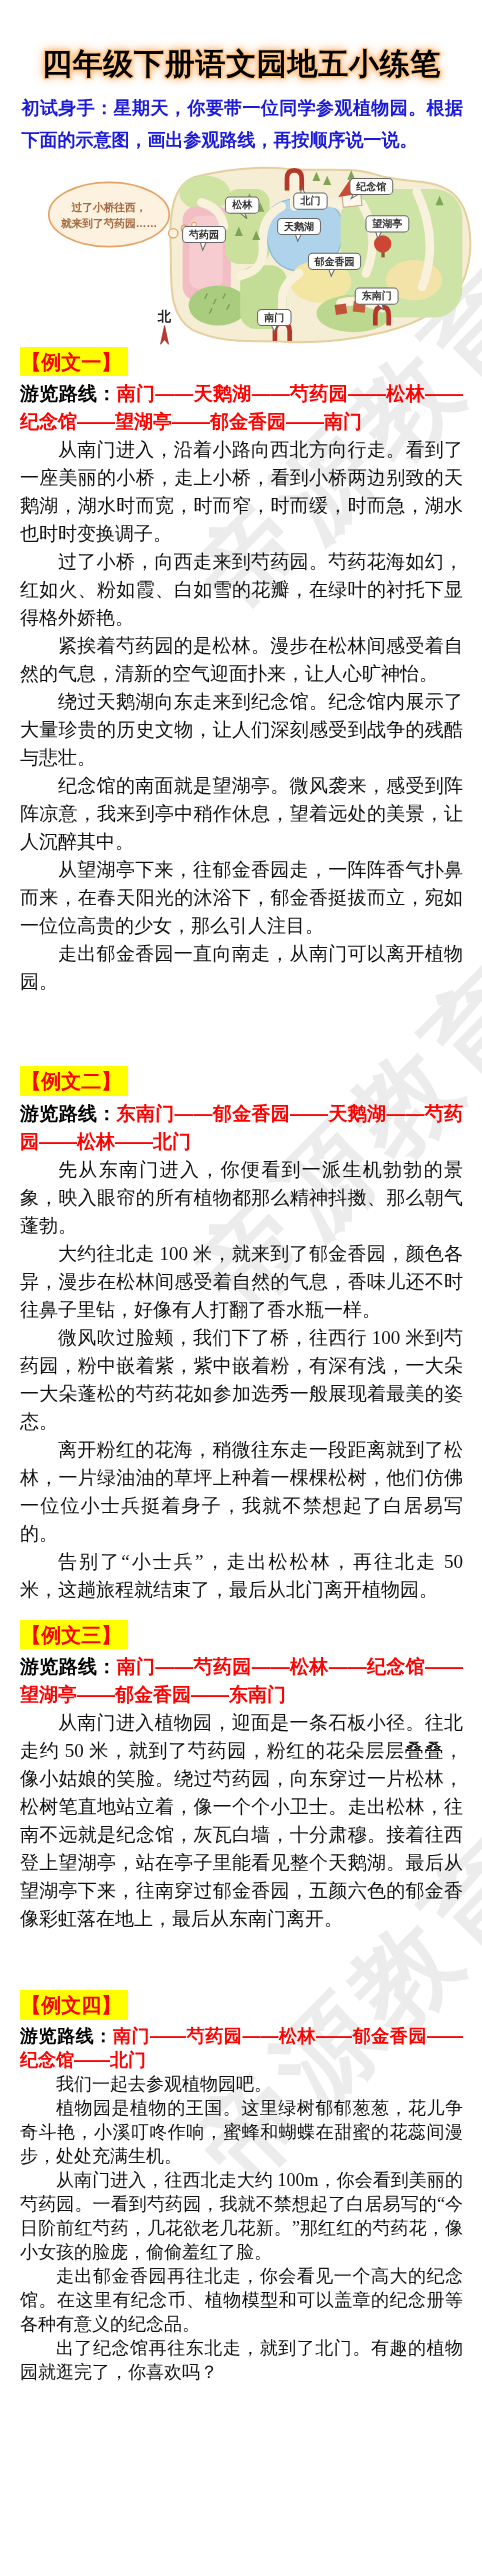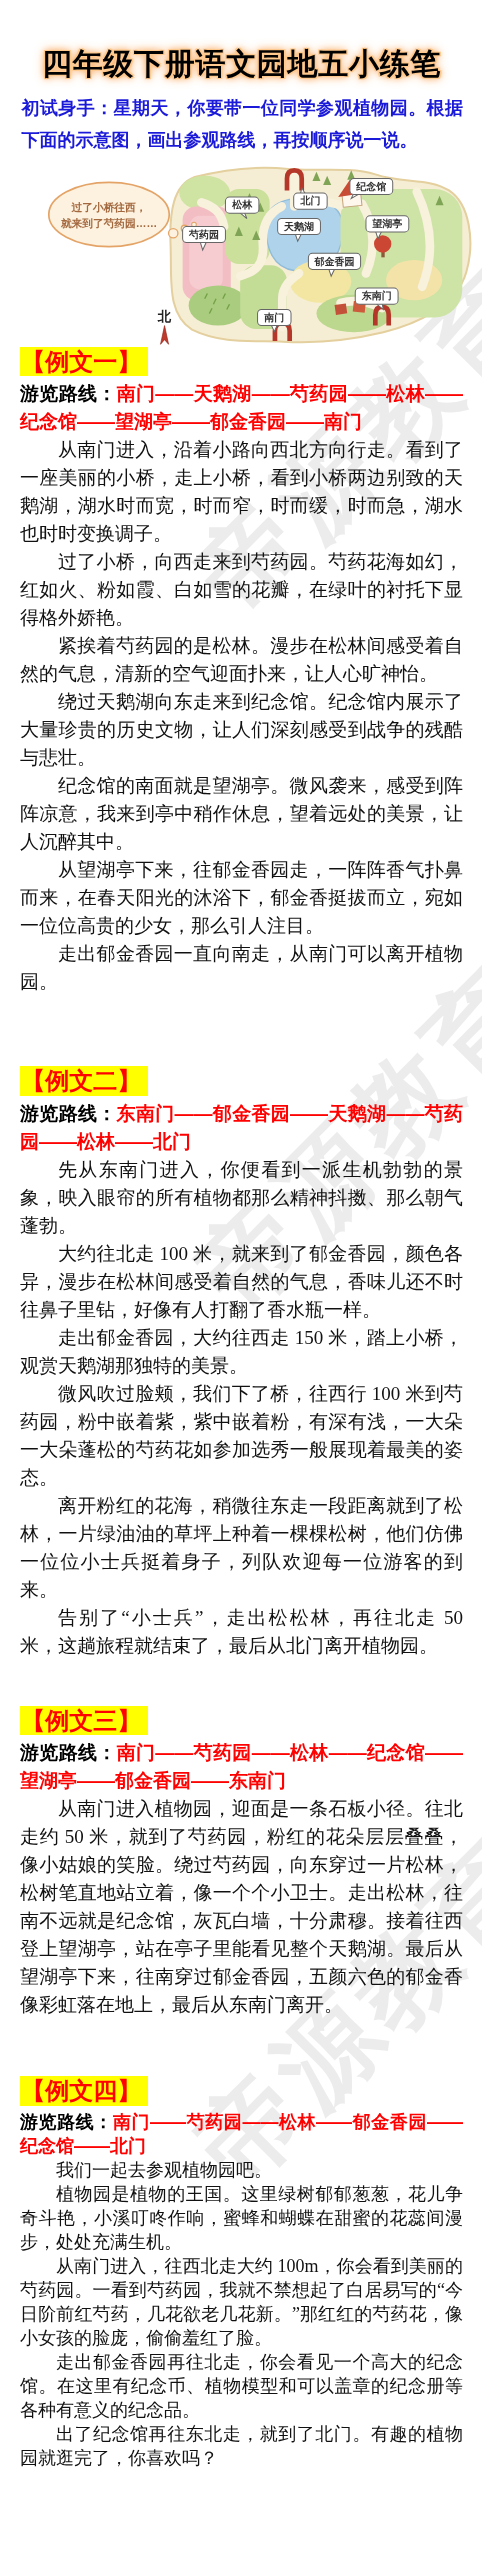--- a/index.html
+++ b/index.html
@@ -29,25 +29,25 @@
     text-align:justify;
   }
   
   .map-wrap{position:relative;margin-top:9.4px;height:182px;}
   .map-wrap svg{display:block;}
   .map-label-rect{fill:#ffffff;stroke:#666666;stroke-width:1.5;}
   .map-label-text{font-size:15px;font-weight:bold;fill:#333;font-family:"Liberation Sans",sans-serif;}
   
   .essay{margin:0 20px;}
   .essay-2{margin-top:70px;}
-  .essay-3{margin-top:46px;}
+  .essay-3{margin-top:16px;}
   .essay-4{margin-top:57px;}
   .essay-header{
     display:inline-block;background:#ffff00;color:#fe0101;
-    font-size:24px;line-height:24px;font-weight:bold;padding:2.7px 6.7px 2.7px 1.3px;font-family:Liberation Serif, serif;
+    font-size:20px;line-height:24px;font-weight:bold;padding:2.7px 6.7px 2.7px 1.3px;font-family:Liberation Serif, serif;
   }
   .route{
     margin:4px 0 0 0;font-size:19px;line-height:28px;font-weight:bold;
     text-align:justify;
   }
   .route-label{color:#000;}
   .route-path{color:#fe0101;}
   .essay-body{font-family:"Liberation Serif",serif;}
   .essay-body p{
     margin:0;font-size:19px;line-height:28px;color:#111;
@@ -224,23 +224,22 @@
             <p>走出郁金香园一直向南走，从南门可以离开植物园。</p>
           </div>
   </section>
 
   <section class="essay essay-2">
     <div class="essay-header">【例文二】</div>
     <p class="route"><span class="route-label">游览路线：</span><span class="route-path">东南门——郁金香园——天鹅湖——芍药园——松林——北门</span></p>
     <div class="essay-body">
             <p>先从东南门进入，你便看到一派生机勃勃的景象，映入眼帘的所有植物都那么精神抖擞、那么朝气蓬勃。</p>
             <p>大约往北走 100 米，就来到了郁金香园，颜色各异，漫步在松林间感受着自然的气息，香味儿还不时往鼻子里钻，好像有人打翻了香水瓶一样。</p>
-            <p>走出郁金香园，大约往西走 150 米，踏上小桥，观赏天鹅湖那独特的美景。</p>
             <p>微风吹过脸颊，我们下了桥，往西行 100 米到芍药园，粉中嵌着紫，紫中嵌着粉，有深有浅，一大朵一大朵蓬松的芍药花如参加选秀一般展现着最美的姿态。</p>
-            <p>离开粉红的花海，稍微往东走一段距离就到了松林，一片绿油油的草坪上种着一棵棵松树，他们仿佛一位位小士兵挺着身子，列队欢迎每一位游客的到来。</p>
+            <p>离开粉红的花海，稍微往东走一段距离就到了松林，一片绿油油的草坪上种着一棵棵松树，他们仿佛一位位小士兵挺着身子，我就不禁想起了白居易写的。</p>
             <p>告别了“小士兵”，走出松松林，再往北走 50 米，这趟旅程就结束了，最后从北门离开植物园。</p>
           </div>
   </section>
 
   <section class="essay essay-3">
     <div class="essay-header">【例文三】</div>
     <p class="route"><span class="route-label">游览路线：</span><span class="route-path">南门——芍药园——松林——纪念馆——望湖亭——郁金香园——东南门</span></p>
     <div class="essay-body">
             <p>从南门进入植物园，迎面是一条石板小径。往北走约 50 米，就到了芍药园，粉红的花朵层层叠叠，像小姑娘的笑脸。绕过芍药园，向东穿过一片松林，松树笔直地站立着，像一个个小卫士。走出松林，往南不远就是纪念馆，灰瓦白墙，十分肃穆。接着往西登上望湖亭，站在亭子里能看见整个天鹅湖。最后从望湖亭下来，往南穿过郁金香园，五颜六色的郁金香像彩虹落在地上，最后从东南门离开。</p>
           </div>

